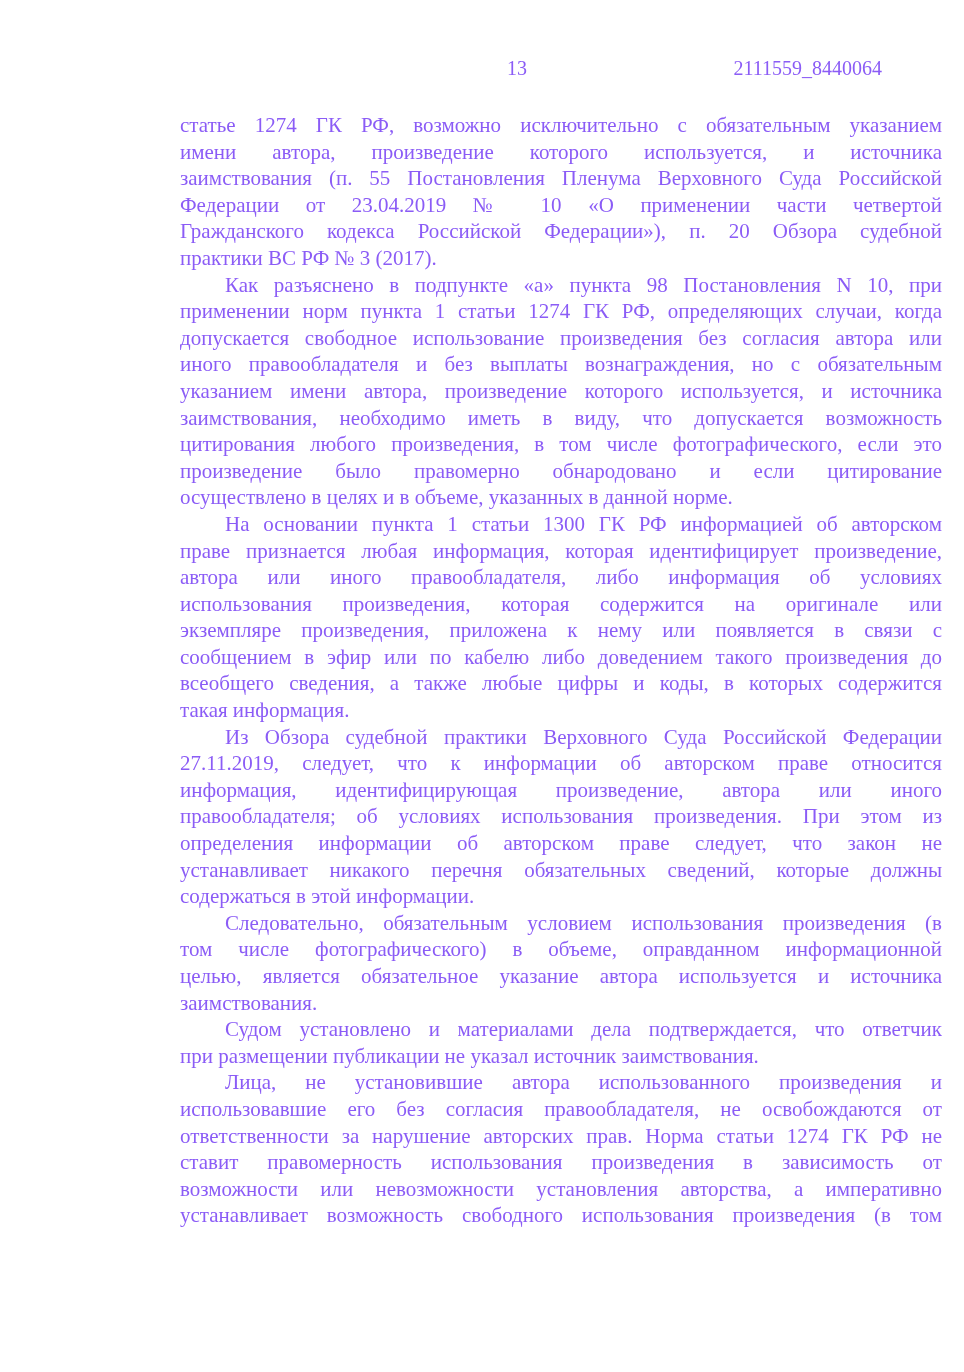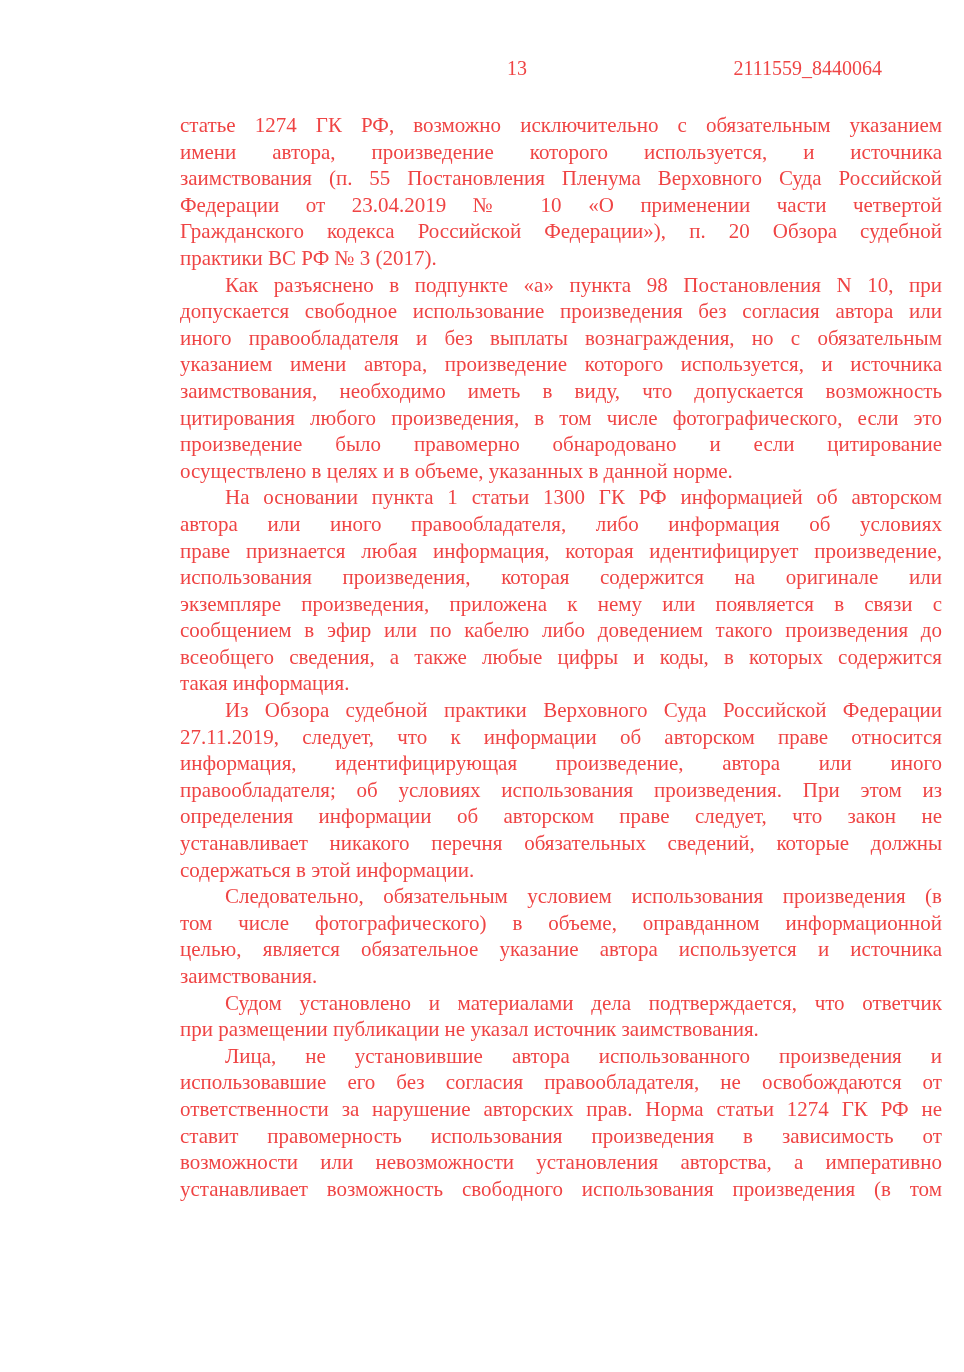--- a/index.html
+++ b/index.html
@@ -2,21 +2,21 @@
 <html><head>
 <meta charset="utf-8">
 <style>
   * { margin: 0; padding: 0; box-sizing: border-box; }
   html, body { background: #ffffff; }
   .page {
     position: relative;
     width: 964px;
     height: 1372px;
     background: #ffffff;
-    color: #ef4444;
+    color: #8b5cf6;
     font-family: "Liberation Serif", "DejaVu Serif", serif;
     overflow: hidden;
   }
   .header {
     position: absolute;
     top: 55px;
     left: 136px;
     width: 762px;
     height: 26px;
     font-size: 20px;
@@ -63,32 +63,33 @@
       <div class="paragraph">
         <div class="line">статье 1274 ГК РФ, возможно исключительно с обязательным указанием</div>
         <div class="line">имени автора, произведение которого используется, и источника</div>
         <div class="line">заимствования (п. 55 Постановления Пленума Верховного Суда Российской</div>
         <div class="line">Федерации от 23.04.2019 № 10 «О применении части четвертой</div>
         <div class="line">Гражданского кодекса Российской Федерации»), п. 20 Обзора судебной</div>
         <div class="line lastline">практики ВС РФ № 3 (2017).</div>
       </div>
       <div class="paragraph">
         <div class="line indent">Как разъяснено в подпункте «а» пункта 98 Постановления N 10, при</div>
+        <div class="line">применении норм пункта 1 статьи 1274 ГК РФ, определяющих случаи, когда</div>
         <div class="line">допускается свободное использование произведения без согласия автора или</div>
         <div class="line">иного правообладателя и без выплаты вознаграждения, но с обязательным</div>
         <div class="line">указанием имени автора, произведение которого используется, и источника</div>
         <div class="line">заимствования, необходимо иметь в виду, что допускается возможность</div>
         <div class="line">цитирования любого произведения, в том числе фотографического, если это</div>
         <div class="line">произведение было правомерно обнародовано и если цитирование</div>
         <div class="line lastline">осуществлено в целях и в объеме, указанных в данной норме.</div>
       </div>
       <div class="paragraph">
         <div class="line indent">На основании пункта 1 статьи 1300 ГК РФ информацией об авторском</div>
+        <div class="line">праве признается любая информация, которая идентифицирует произведение,</div>
         <div class="line">автора или иного правообладателя, либо информация об условиях</div>
-        <div class="line">праве признается любая информация, которая идентифицирует произведение,</div>
         <div class="line">использования произведения, которая содержится на оригинале или</div>
         <div class="line">экземпляре произведения, приложена к нему или появляется в связи с</div>
         <div class="line">сообщением в эфир или по кабелю либо доведением такого произведения до</div>
         <div class="line">всеобщего сведения, а также любые цифры и коды, в которых содержится</div>
         <div class="line lastline">такая информация.</div>
       </div>
       <div class="paragraph">
         <div class="line indent">Из Обзора судебной практики Верховного Суда Российской Федерации</div>
         <div class="line">27.11.2019, следует, что к информации об авторском праве относится</div>
         <div class="line">информация, идентифицирующая произведение, автора или иного</div>

